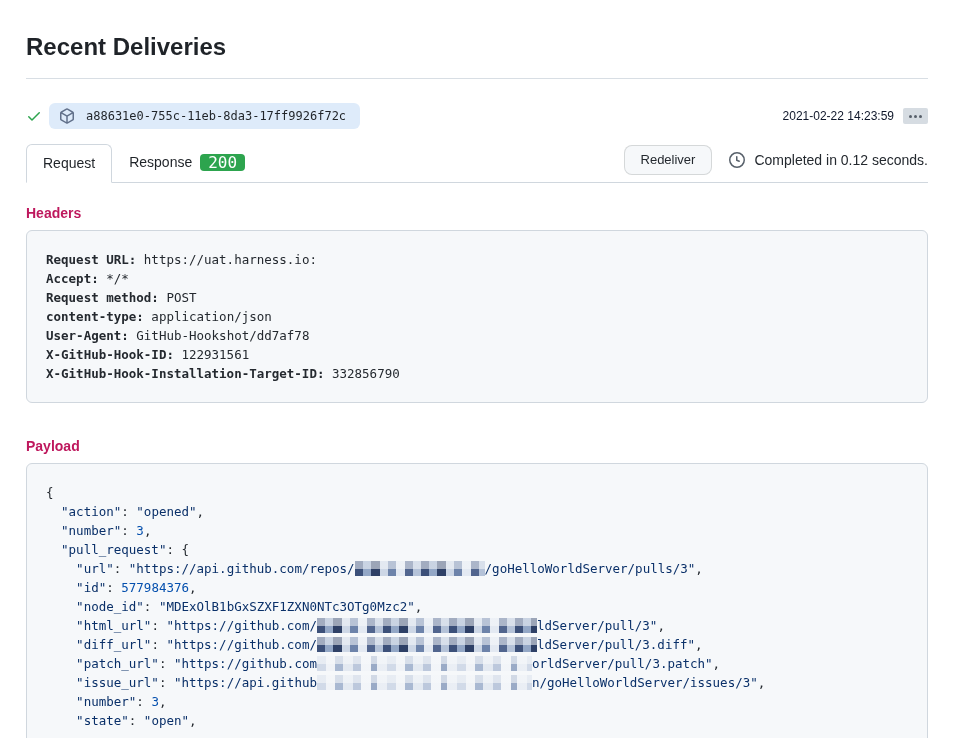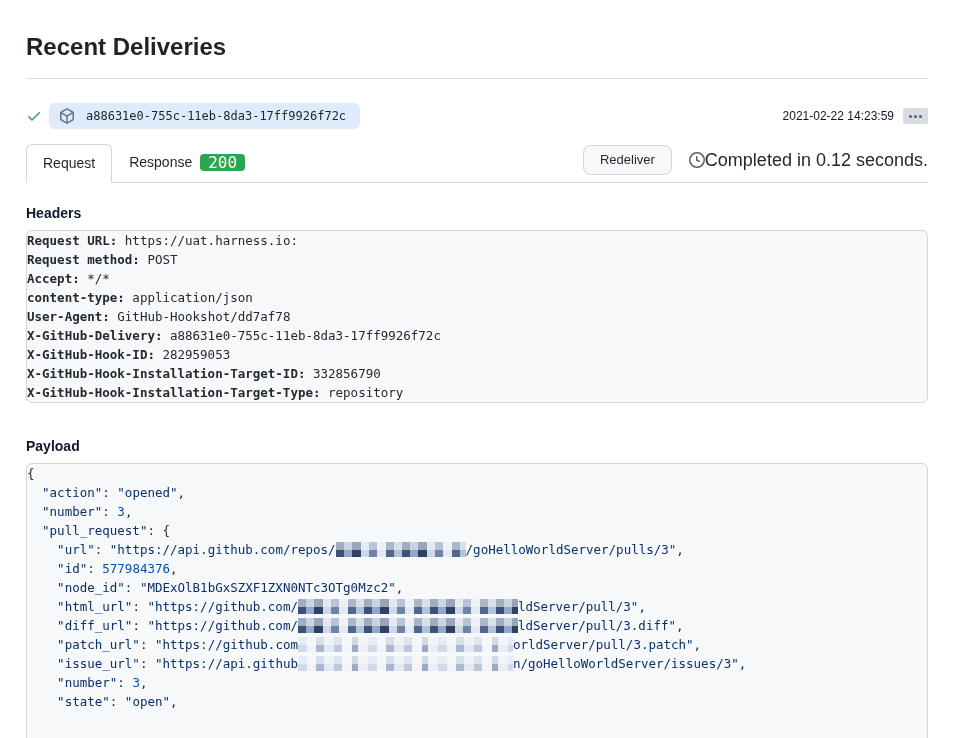--- a/index.html
+++ b/index.html
@@ -116,35 +116,35 @@
     font-weight: 500;
     color: #24292f;
     background: #f6f8fa;
     border: 1px solid rgba(27,31,36,0.15);
     border-radius: 8px;
     padding: 5px 16px;
     line-height: 18px;
     cursor: pointer;
   }
   .clock-icon { margin-left: 17px; display: inline-flex; }
-  .completed-text { font-size: 18px; color: #24292f; }
+  .completed-text { margin-left: 9px; font-size: 14px; color: #24292f; }
 
   
   .section-title {
     margin-top: 22px;
     font-size: 14px;
     font-weight: 700;
-    color: #0f172a;
+    color: #be185d;
   }
   .code-block {
     margin-top: 9px;
     background: #f6f8fa;
     border: 1px solid #d0d7de;
     border-radius: 6px;
-    padding: 0;
+    padding: 19px;
     font-family: "DejaVu Sans Mono", monospace;
     font-size: 12.5px;
     line-height: 19px;
     color: #24292f;
     overflow: hidden;
   }
   #payload-code { min-height: 320px; }
   .code-line { white-space: pre; }
   .hk { font-weight: 700; color: #24292f; }
   .hv { color: #24292f; }
@@ -215,28 +215,26 @@
             <path fill="#57606a" d="M8 0a8 8 0 1 1 0 16A8 8 0 0 1 8 0ZM1.5 8a6.5 6.5 0 1 0 13 0 6.5 6.5 0 0 0-13 0Zm7-3.25v2.992l2.028.812a.75.75 0 0 1-.557 1.392l-2.5-1A.751.751 0 0 1 7 8.25v-3.5a.75.75 0 0 1 1.5 0Z"></path>
           </svg>
       </span>
       <span class="completed-text">Completed in 0.12 seconds.</span>
     </div>
   </nav>
 
   <h3 class="section-title">Headers</h3>
   <div class="code-block" id="headers-code">
       <div class="code-line"><span class="hk">Request URL:</span><span class="hv"> https://uat.harness.io:</span></div>
+      <div class="code-line"><span class="hk">Accept:</span><span class="hv"> */*</span></div>
       <div class="code-line"><span class="hk">Request method:</span><span class="hv"> POST</span></div>
-      <div class="code-line"><span class="hk">Accept:</span><span class="hv"> */*</span></div>
       <div class="code-line"><span class="hk">content-type:</span><span class="hv"> application/json</span></div>
       <div class="code-line"><span class="hk">User-Agent:</span><span class="hv"> GitHub-Hookshot/dd7af78</span></div>
-      <div class="code-line"><span class="hk">X-GitHub-Delivery:</span><span class="hv"> a88631e0-755c-11eb-8da3-17ff9926f72c</span></div>
-      <div class="code-line"><span class="hk">X-GitHub-Hook-ID:</span><span class="hv"> 282959053</span></div>
+      <div class="code-line"><span class="hk">X-GitHub-Hook-ID:</span><span class="hv"> 122931561</span></div>
       <div class="code-line"><span class="hk">X-GitHub-Hook-Installation-Target-ID:</span><span class="hv"> 332856790</span></div>
-      <div class="code-line"><span class="hk">X-GitHub-Hook-Installation-Target-Type:</span><span class="hv"> repository</span></div>
     </div>
 
   <h3 class="section-title" style="margin-top:35px;">Payload</h3>
   <div class="code-block" id="payload-code">
       <div class="code-line"><span class="tok-p">{</span></div>
       <div class="code-line"><span class="tok-p">  </span><span class="tok-s">"action"</span><span class="tok-p">: </span><span class="tok-s">"opened"</span><span class="tok-p">,</span></div>
       <div class="code-line"><span class="tok-p">  </span><span class="tok-s">"number"</span><span class="tok-p">: </span><span class="tok-n">3</span><span class="tok-p">,</span></div>
       <div class="code-line"><span class="tok-p">  </span><span class="tok-s">"pull_request"</span><span class="tok-p">: {</span></div>
       <div class="code-line"><span class="tok-p">    </span><span class="tok-s">"url"</span><span class="tok-p">: </span><span class="tok-s">"https://api.github.com/repos/</span><span class="redact" style="width: 130px;"></span><span class="tok-s">/goHelloWorldServer/pulls/3"</span><span class="tok-p">,</span></div>
       <div class="code-line"><span class="tok-p">    </span><span class="tok-s">"id"</span><span class="tok-p">: </span><span class="tok-n">577984376</span><span class="tok-p">,</span></div>

